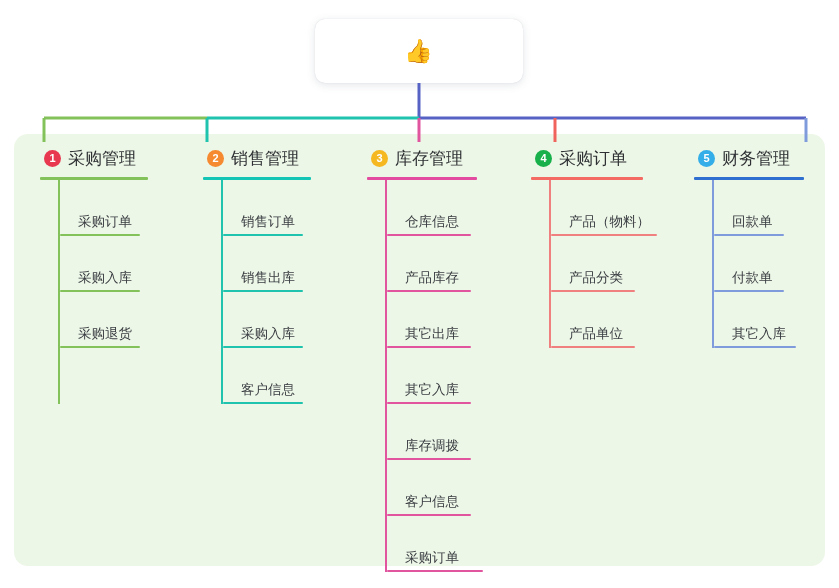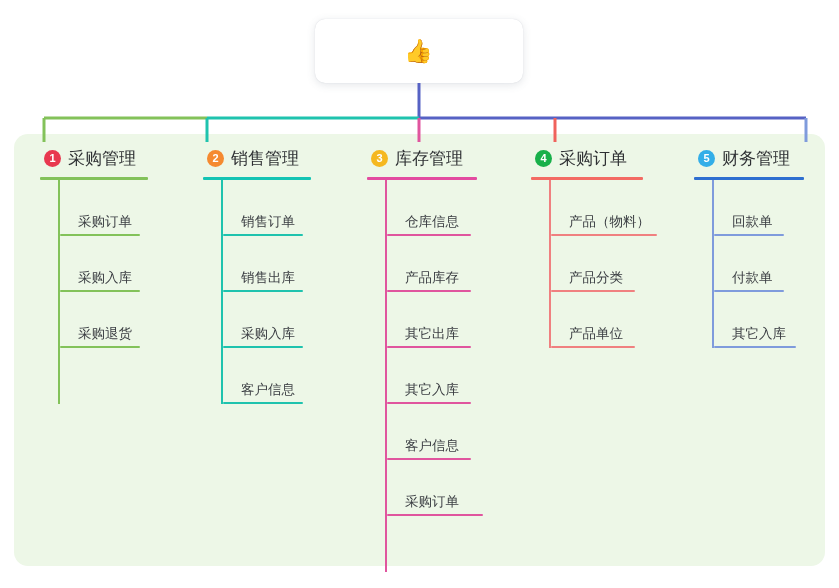--- a/index.html
+++ b/index.html
@@ -226,20 +226,24 @@
           </div>
           <div class="leaf">
             <span class="leaf-label">其它出库</span>
             <div class="leaf-rule" style="width: 84px; background: rgb(224, 85, 158);"></div>
           </div>
           <div class="leaf">
             <span class="leaf-label">其它入库</span>
             <div class="leaf-rule" style="width: 84px; background: rgb(224, 85, 158);"></div>
           </div>
           <div class="leaf">
+            <span class="leaf-label">库存调拨</span>
+            <div class="leaf-rule" style="width: 84px; background: rgb(224, 85, 158);"></div>
+          </div>
+          <div class="leaf">
             <span class="leaf-label">客户信息</span>
             <div class="leaf-rule" style="width: 84px; background: rgb(224, 85, 158);"></div>
           </div>
           <div class="leaf">
             <span class="leaf-label">采购订单</span>
             <div class="leaf-rule" style="width: 96px; background: rgb(224, 85, 158);"></div>
           </div>
         </div>
       </div>
       <div class="column" style="left: 531px;">

